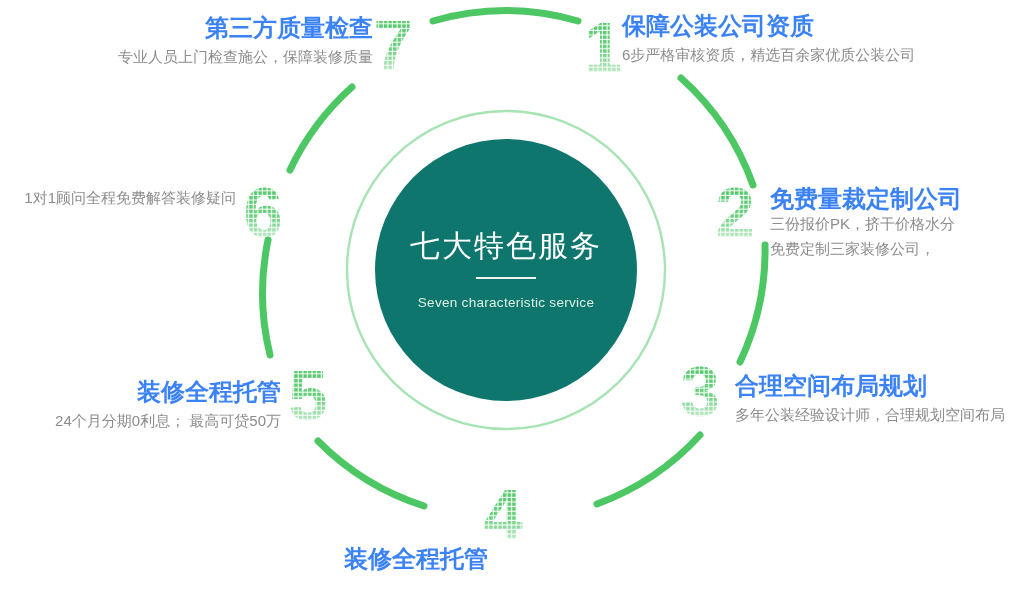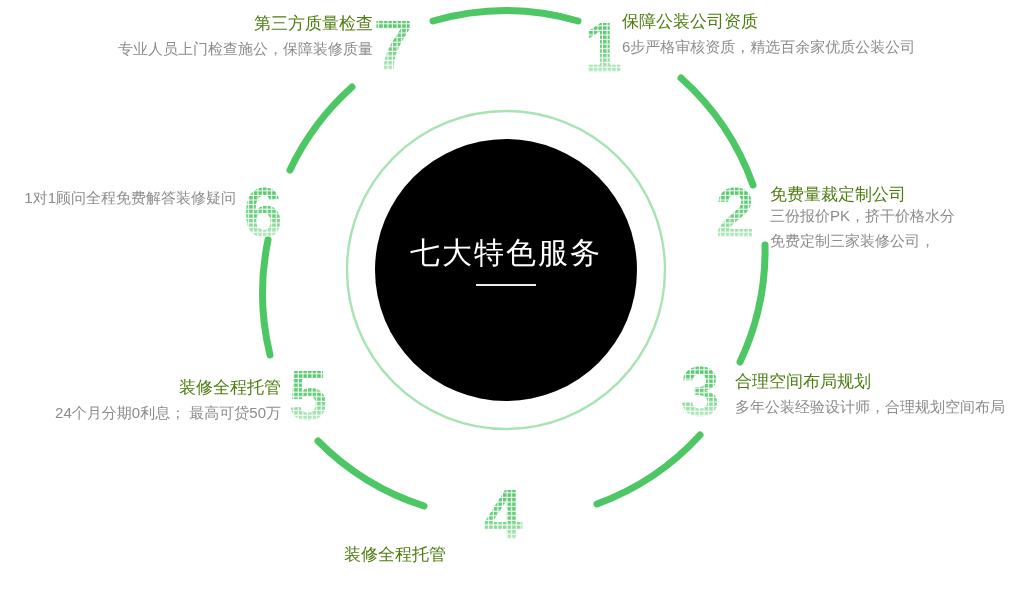--- a/index.html
+++ b/index.html
@@ -14,21 +14,21 @@
 
   
   .rings{position:absolute;left:0;top:0;width:1034px;height:615px;pointer-events:none;}
 
   
   .hub{
     position:absolute;
     left:375px;top:139px;
     width:262px;height:262px;
     border-radius:50%;
-    background:#000000;
+    background:#0f766e;
     display:flex;flex-direction:column;
     align-items:center;justify-content:center;
     box-sizing:border-box;
   }
   .hub-title{
     color:#ffffff;
     font-size:30px;
     letter-spacing:2px;
     font-weight:400;
     line-height:1;
@@ -42,23 +42,23 @@
     color:#e6f7e9;
     font-size:13.5px;
     letter-spacing:.3px;
     font-weight:400;
     opacity:.95;
   }
 
   
   .item{position:absolute;}
   .item .ttl{
-    color:#4d7c0f;
-    font-size:17px;
-    font-weight:400;
+    color:#3b82f6;
+    font-size:24px;
+    font-weight:700;
     line-height:1.15;
     white-space:nowrap;
   }
   .item .sub{
     color:#8c8c8c;
     font-size:15px;
     font-weight:400;
     line-height:1.45;
     white-space:nowrap;
     margin-top:4px;
@@ -133,20 +133,21 @@
 
       <path d="M 270 355 A 261 261 0 0 1 268 240"></path>
 
       <path d="M 290 170 A 261 261 0 0 1 352 87"></path>
     </g>
   </svg>
 
   <div class="hub">
     <div class="hub-title">七大特色服务</div>
     <div class="hub-rule"></div>
+    <div class="hub-sub">Seven characteristic service</div>
   </div>
 
   <div class="item right i1">
     <div class="num">
       <svg viewBox="0 0 60 90" xmlns="http://www.w3.org/2000/svg">
         <g mask="url(#digitFade)">
           <text x="30" y="78" text-anchor="middle" font-family="Liberation Sans, sans-serif" font-size="92" font-weight="700" fill="url(#dots)">1</text>
         </g>
       </svg>
     </div>

